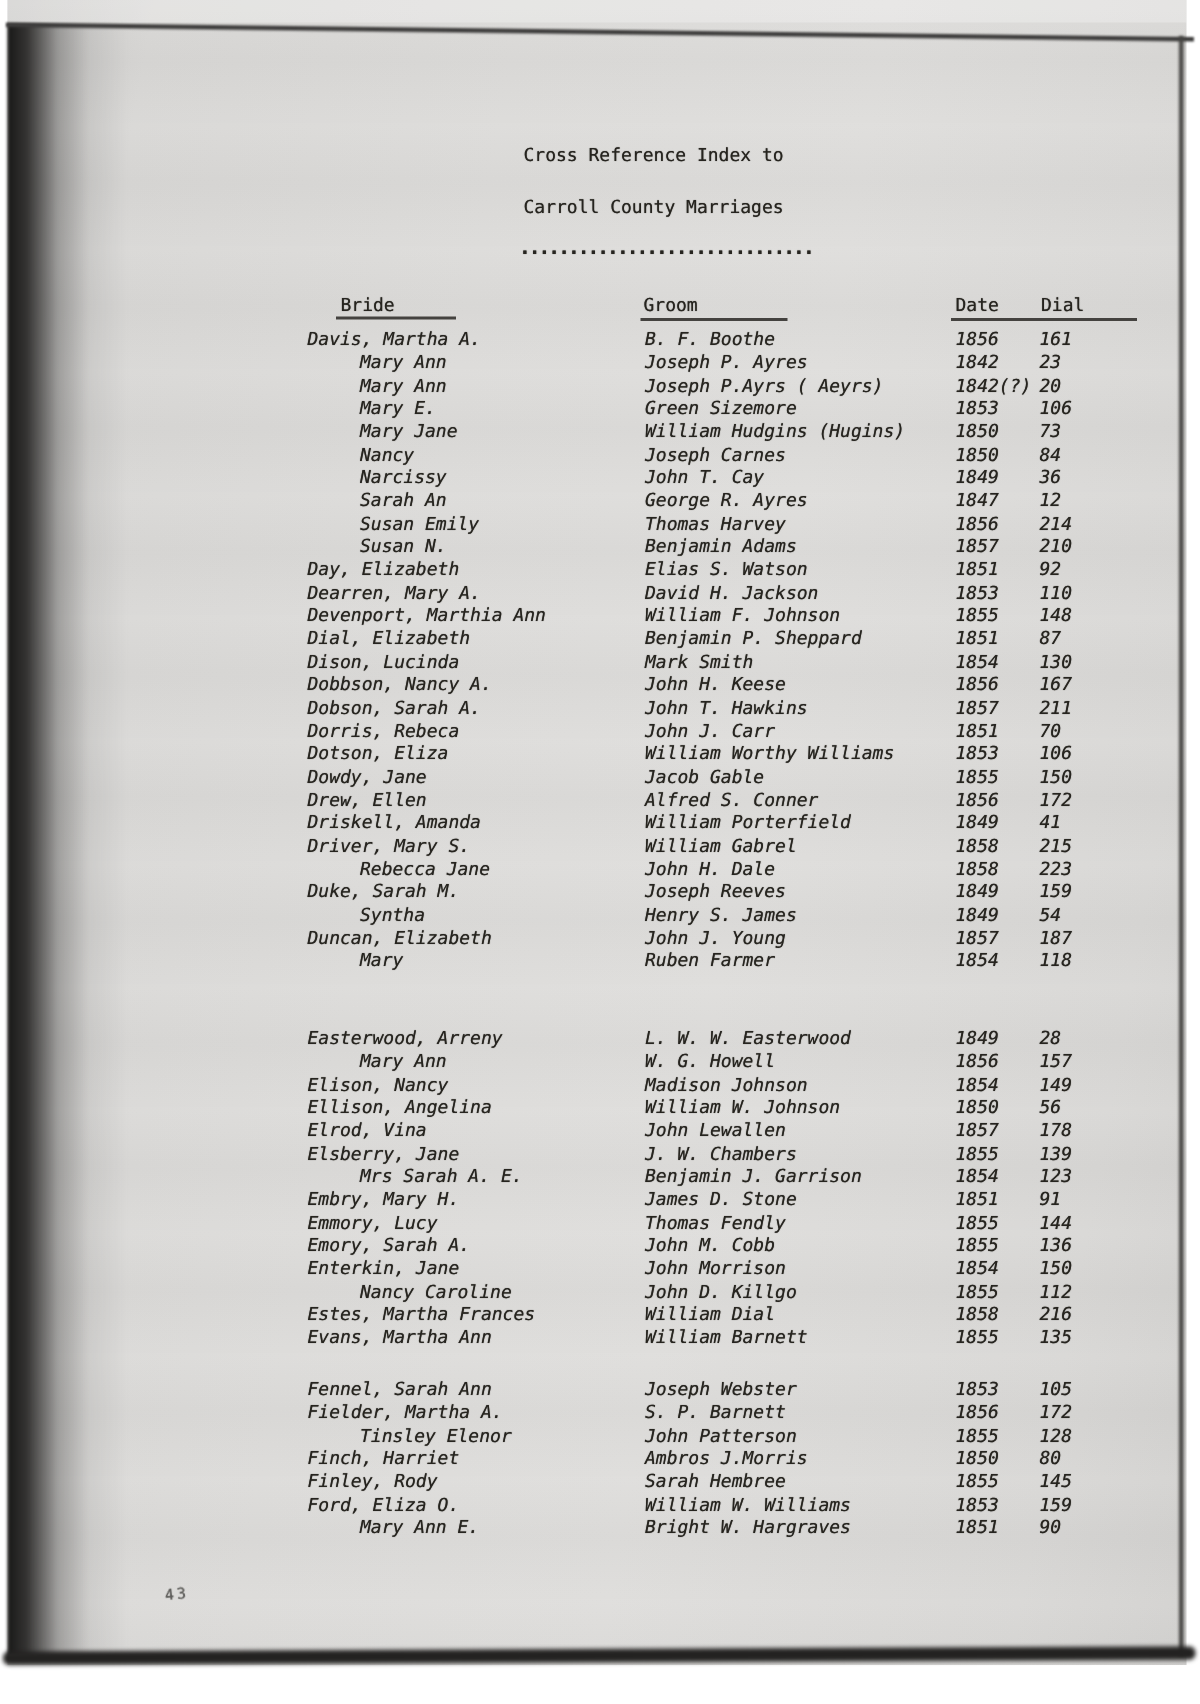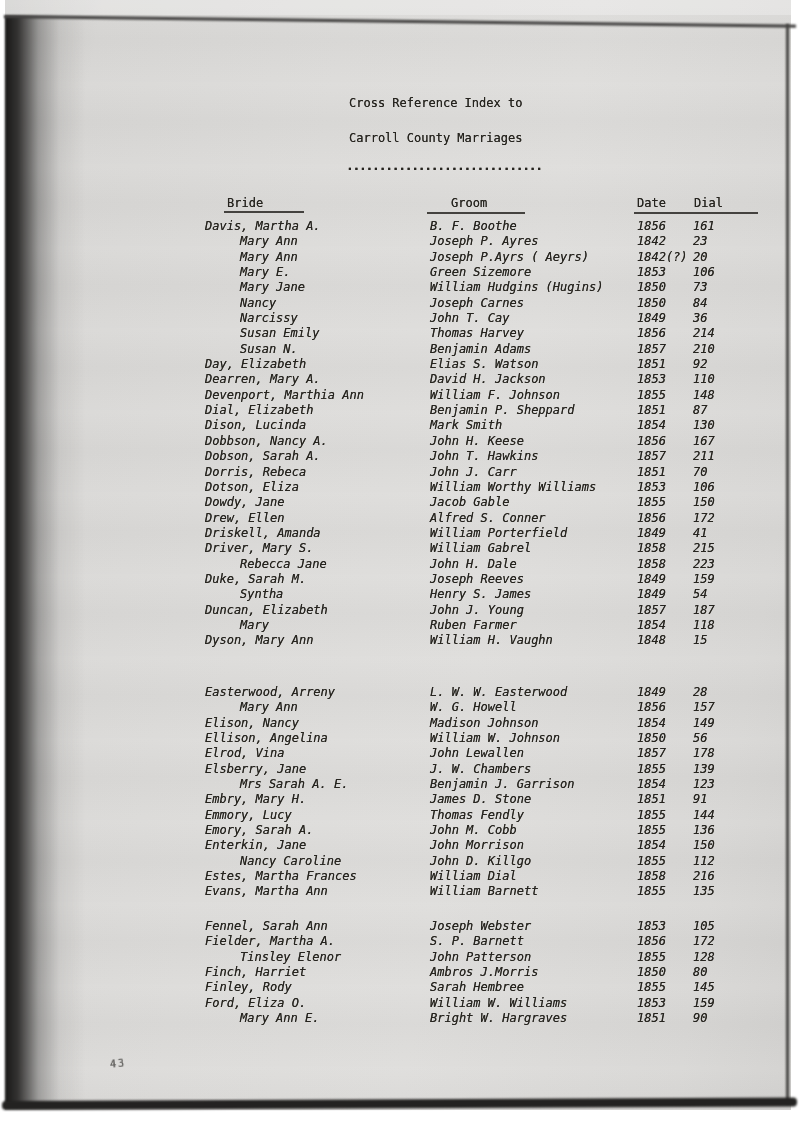--- a/index.html
+++ b/index.html
@@ -57,21 +57,21 @@
     font-size:12px;color:#26241f;
     text-shadow:0 0 0.6px rgba(38,36,31,0.85);
   }
   .t-line{position:absolute;white-space:pre;}
   .title1{left:349px;top:96px;}
   .title2{left:349px;top:131px;}
   .dots{left:346px;top:158px;font-weight:bold;letter-spacing:-1.3px;font-size:13px;}
 
   .hdr{position:absolute;top:196px;white-space:pre;}
   .hdr-bride{left:227px;}
-  .hdr-groom{left:451px;}
+  .hdr-groom{left:429px;}
   .hdr-date{left:637px;}
   .hdr-page{left:694px;}
   .rule{position:absolute;height:2px;background:#44423f;filter:blur(0.3px);}
   .rule-bride{left:224px;top:211px;width:80px;}
   .rule-groom{left:427px;top:212px;width:98px;}
   .rule-datepage{left:634px;top:212px;width:124px;}
 
   .section{position:absolute;left:0;width:800px;font-style:italic;}
   .section-0{top:219px;}
   .section-1{top:685px;}
@@ -154,20 +154,26 @@
             <span class="c-date">1850</span>
             <span class="c-page">84</span>
           </div>
           <div class="row">
             <span class="c-bride indent">Narcissy</span>
             <span class="c-groom">John T. Cay</span>
             <span class="c-date">1849</span>
             <span class="c-page">36</span>
           </div>
           <div class="row">
+            <span class="c-bride indent">Sarah An</span>
+            <span class="c-groom">George R. Ayres</span>
+            <span class="c-date">1847</span>
+            <span class="c-page">12</span>
+          </div>
+          <div class="row">
             <span class="c-bride indent">Susan Emily</span>
             <span class="c-groom">Thomas Harvey</span>
             <span class="c-date">1856</span>
             <span class="c-page">214</span>
           </div>
           <div class="row">
             <span class="c-bride indent">Susan N.</span>
             <span class="c-groom">Benjamin Adams</span>
             <span class="c-date">1857</span>
             <span class="c-page">210</span>
@@ -273,26 +279,20 @@
             <span class="c-groom">John J. Young</span>
             <span class="c-date">1857</span>
             <span class="c-page">187</span>
           </div>
           <div class="row">
             <span class="c-bride indent">Mary</span>
             <span class="c-groom">Ruben Farmer</span>
             <span class="c-date">1854</span>
             <span class="c-page">118</span>
           </div>
-          <div class="row">
-            <span class="c-bride">Dyson, Mary Ann</span>
-            <span class="c-groom">William H. Vaughn</span>
-            <span class="c-date">1848</span>
-            <span class="c-page">15</span>
-          </div>
         </div>
         <div class="section section-1">
           <div class="row">
             <span class="c-bride">Easterwood, Arreny</span>
             <span class="c-groom">L. W. W. Easterwood</span>
             <span class="c-date">1849</span>
             <span class="c-page">28</span>
           </div>
           <div class="row">
             <span class="c-bride indent">Mary Ann</span>

